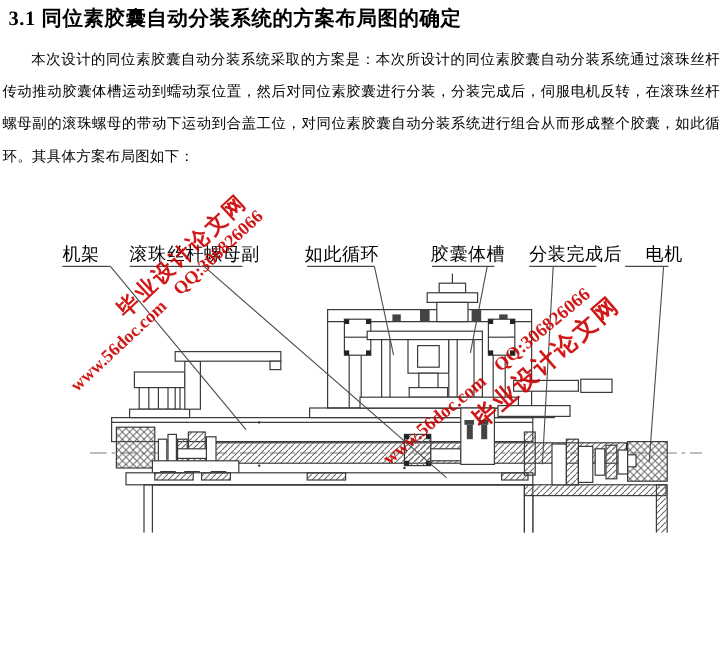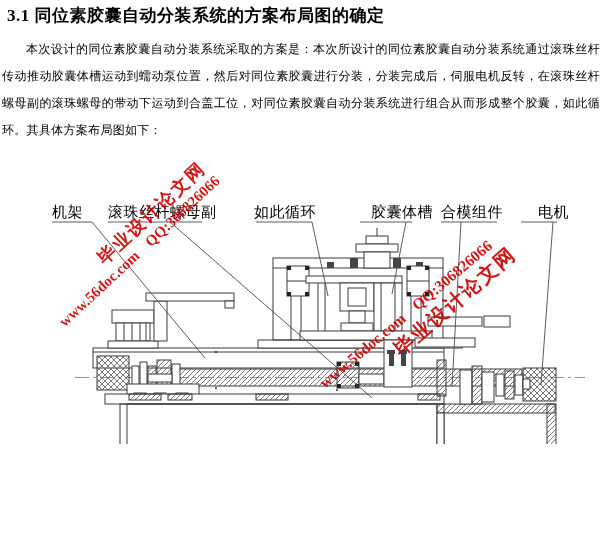--- a/index.html
+++ b/index.html
@@ -226,22 +226,22 @@
             <line x1="461" y1="222" x2="452" y2="387"></line>
           <line x1="521" y1="222" x2="557" y2="222"></line>
             <line x1="553" y1="222" x2="541" y2="385"></line>
         </g>
       </g>
     </svg>
 
     <div class="lbl" style="left:52px">机架</div>
     <div class="lbl" style="left:108px">滚珠丝杆螺母副</div>
     <div class="lbl" style="left:254px">如此循环</div>
-    <div class="lbl" style="left:371px">胶囊体槽</div>
-    <div class="lbl" style="left:441px">合模组件</div>
+    <div class="lbl" style="left:359px">胶囊体槽</div>
+    <div class="lbl" style="left:441px">分装完成后</div>
     <div class="lbl" style="left:538px">电机</div>
 
     <div class="wm wm1a" style="color: rgb(204, 0, 0);">
       <span>www.56doc.com</span><span class="gap"></span><span>QQ:306826066</span>
     </div>
     <div class="wm wm1b" style="color: rgb(204, 0, 0);">毕业设计论文网</div>
     <div class="wm wm2a" style="color: rgb(204, 0, 0);">
       <span>www.56doc.com</span><span class="gap"></span><span>QQ:306826066</span>
     </div>
     <div class="wm wm2b" style="color: rgb(204, 0, 0);">毕业设计论文网</div>

